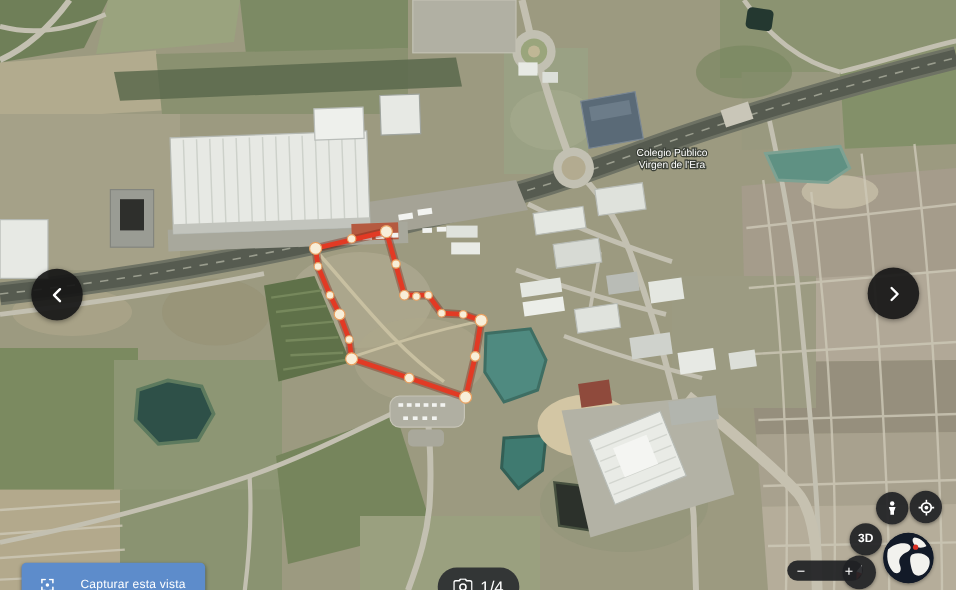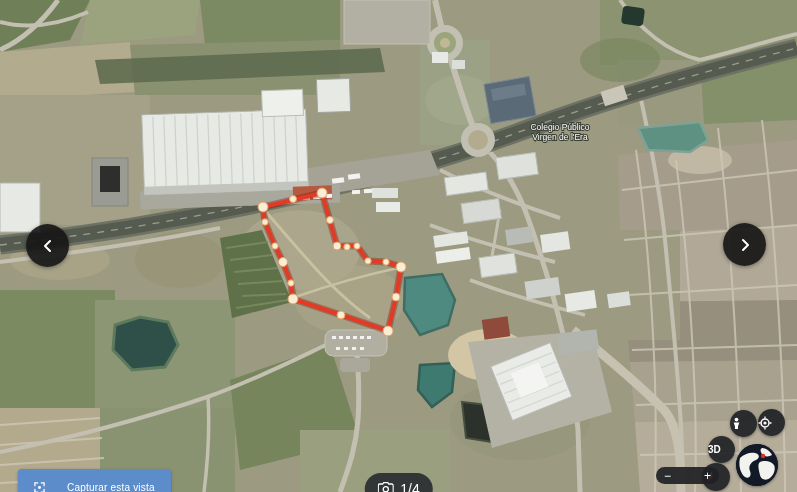--- a/index.html
+++ b/index.html
@@ -13,21 +13,21 @@
   .nav-arrow.prev{left:26px;top:224px;}
   .nav-arrow.next{left:723px;top:223px;}
   .capture-btn{position:absolute;left:18px;top:469px;height:36px;padding:0 16px;
                display:flex;align-items:center;gap:22px;border-radius:4px;
                background:#5d8ccb;color:#fff;font-size:10px;letter-spacing:.2px;
                box-shadow:0 1px 3px rgba(0,0,0,.35);cursor:pointer;}
   .counter-pill{position:absolute;left:50%;transform:translateX(-50%);top:473px;height:32px;
                 padding:0 13px;display:flex;align-items:center;gap:7px;border-radius:17px;
                 background:rgba(45,47,50,.94);color:#fff;font-size:14px;cursor:pointer;}
   .round-btn{position:absolute;border-radius:50%;background:rgba(32,33,36,.92);
-             display:flex;align-items:center;justify-content:flex-start;color:#fff;cursor:pointer;
+             display:flex;align-items:center;justify-content:center;color:#fff;cursor:pointer;
              box-shadow:0 1px 3px rgba(0,0,0,.4);}
   .btn-pegman{left:730px;top:410px;width:27px;height:27px;}
   .btn-target{left:758px;top:409px;width:27px;height:27px;}
   .btn-3d{left:708px;top:436px;width:27px;height:27px;font-size:10px;font-weight:bold;}
   .btn-compass{left:702px;top:463px;width:28px;height:28px;}
   .btn-globe{left:736px;top:444px;width:42px;height:42px;background:#131c2b;overflow:hidden;}
   .zoom-pill{position:absolute;left:656px;top:467px;width:47px;height:17px;border-radius:9px;
              background:rgba(32,33,36,.92);color:#fff;display:flex;align-items:center;
              justify-content:space-between;padding:0 8px;font-size:12px;line-height:1;cursor:pointer;}
   .zoom-pill span{cursor:pointer;}

